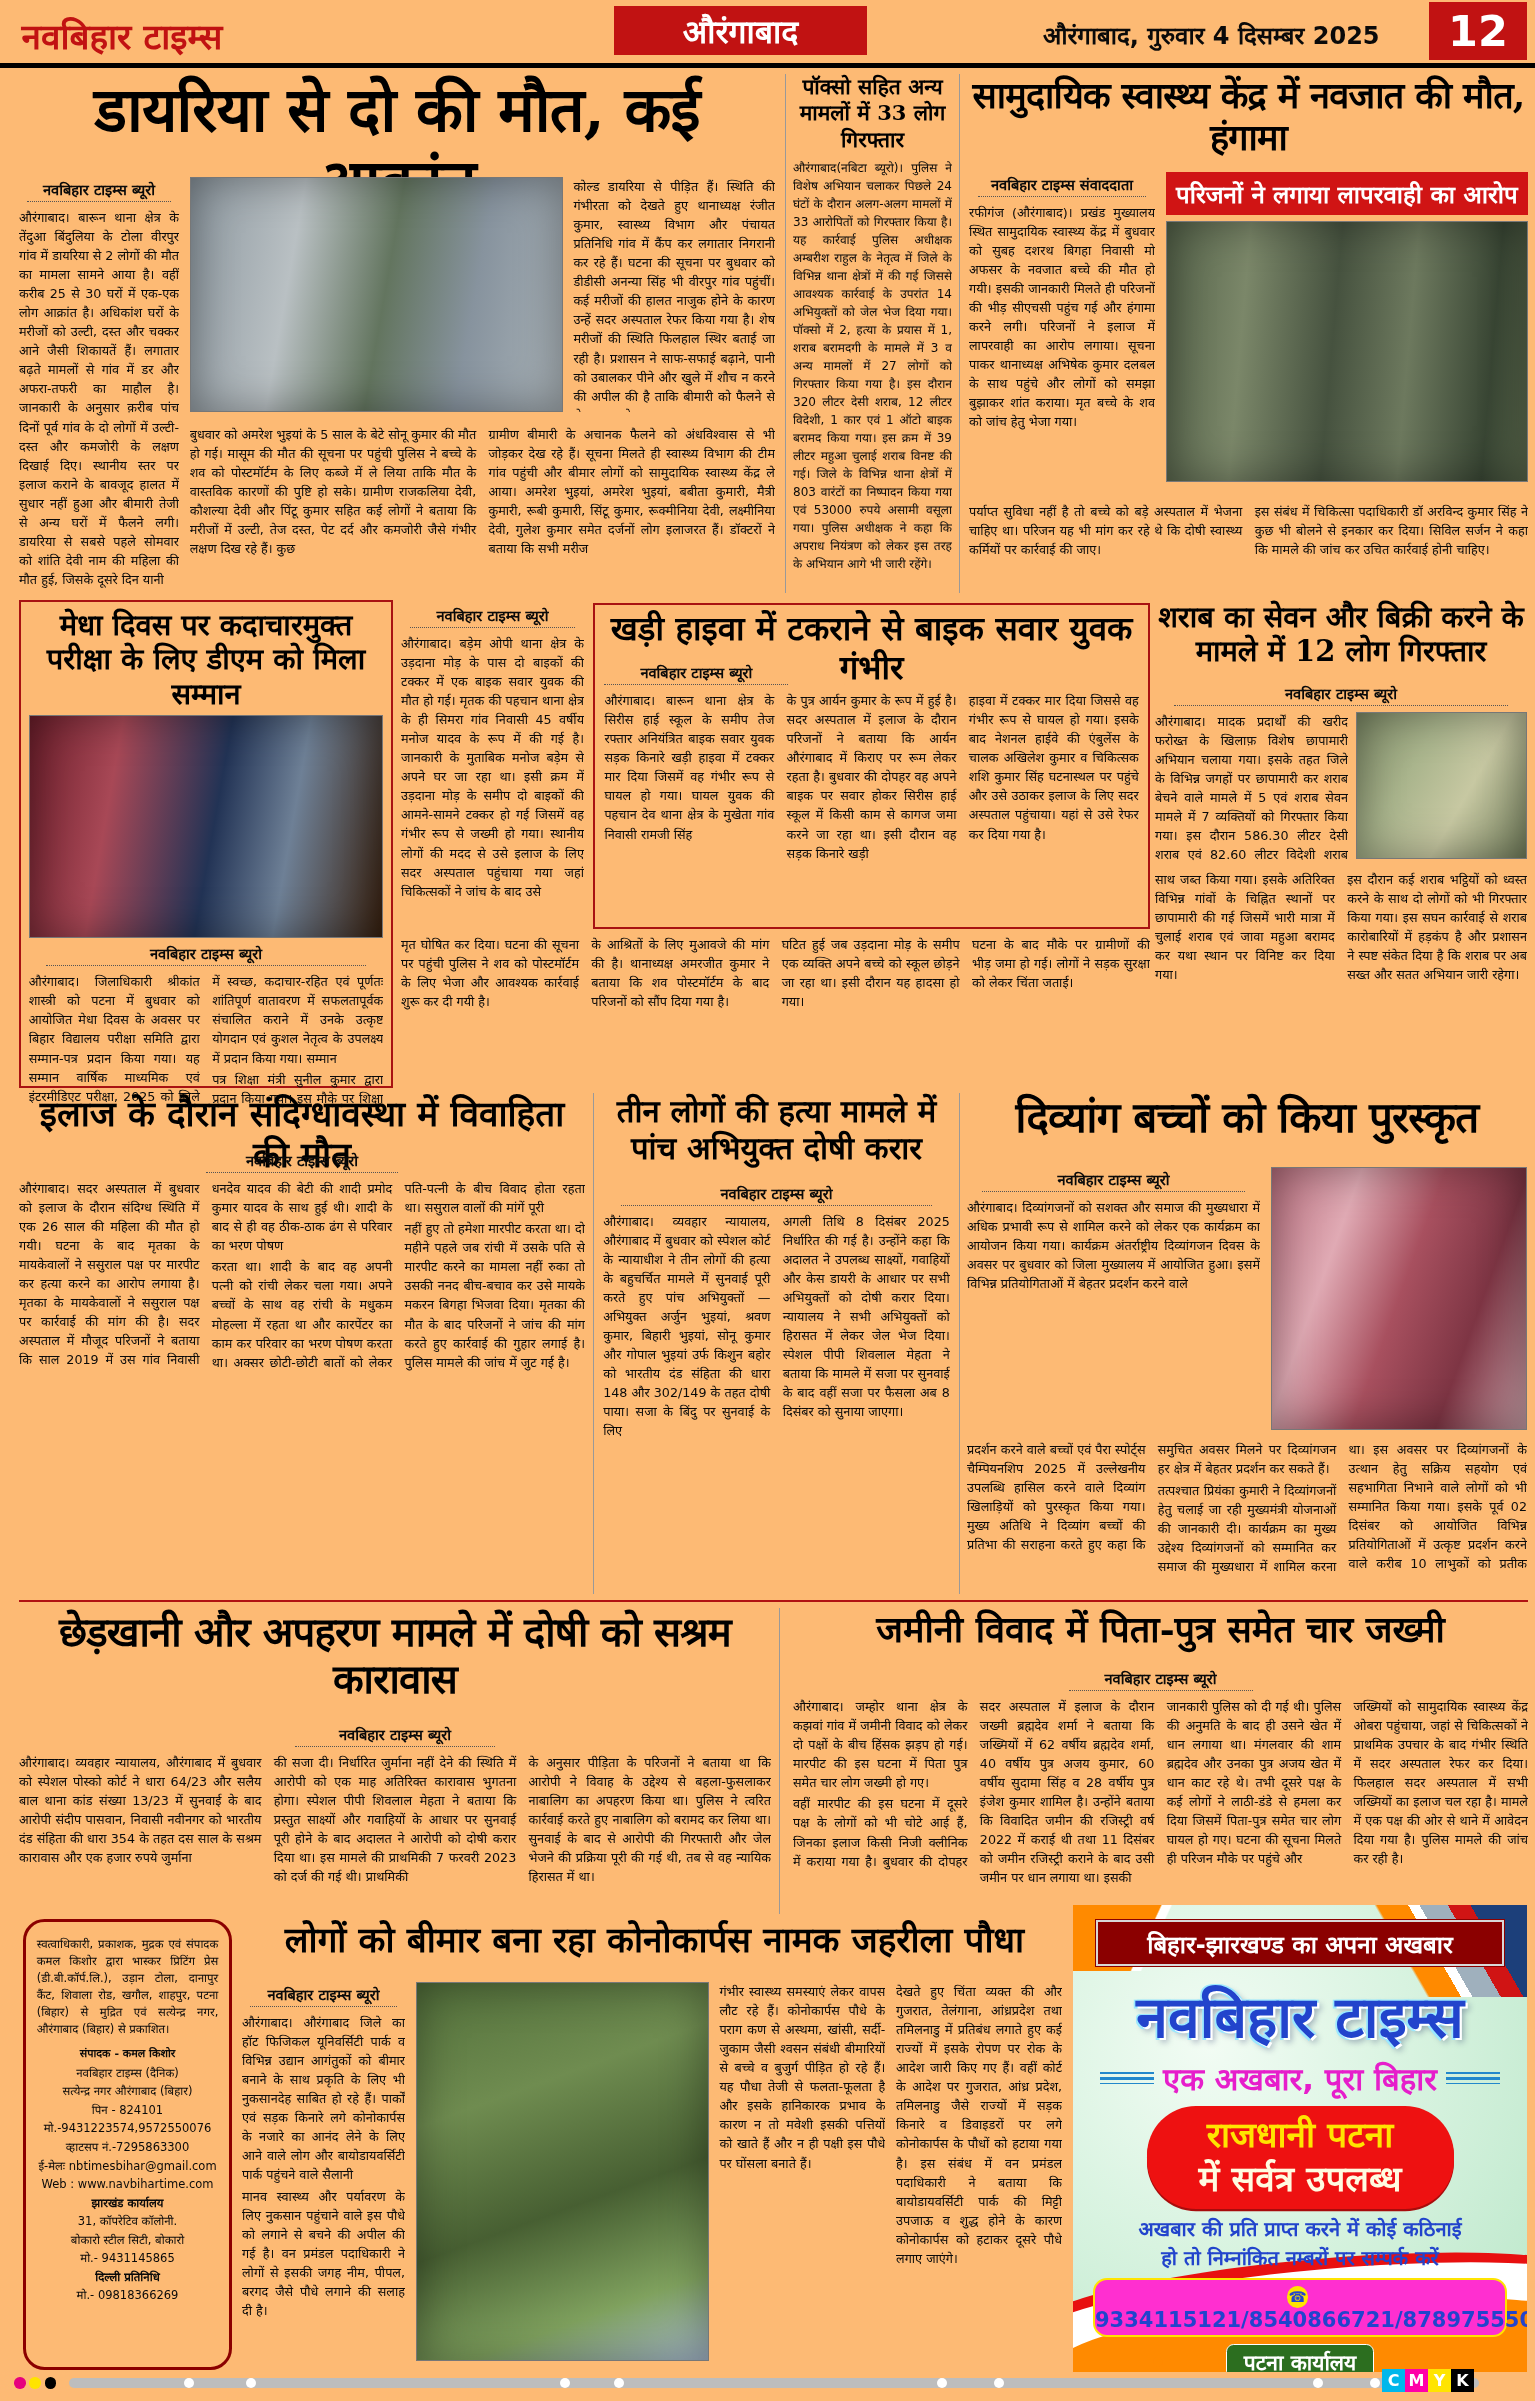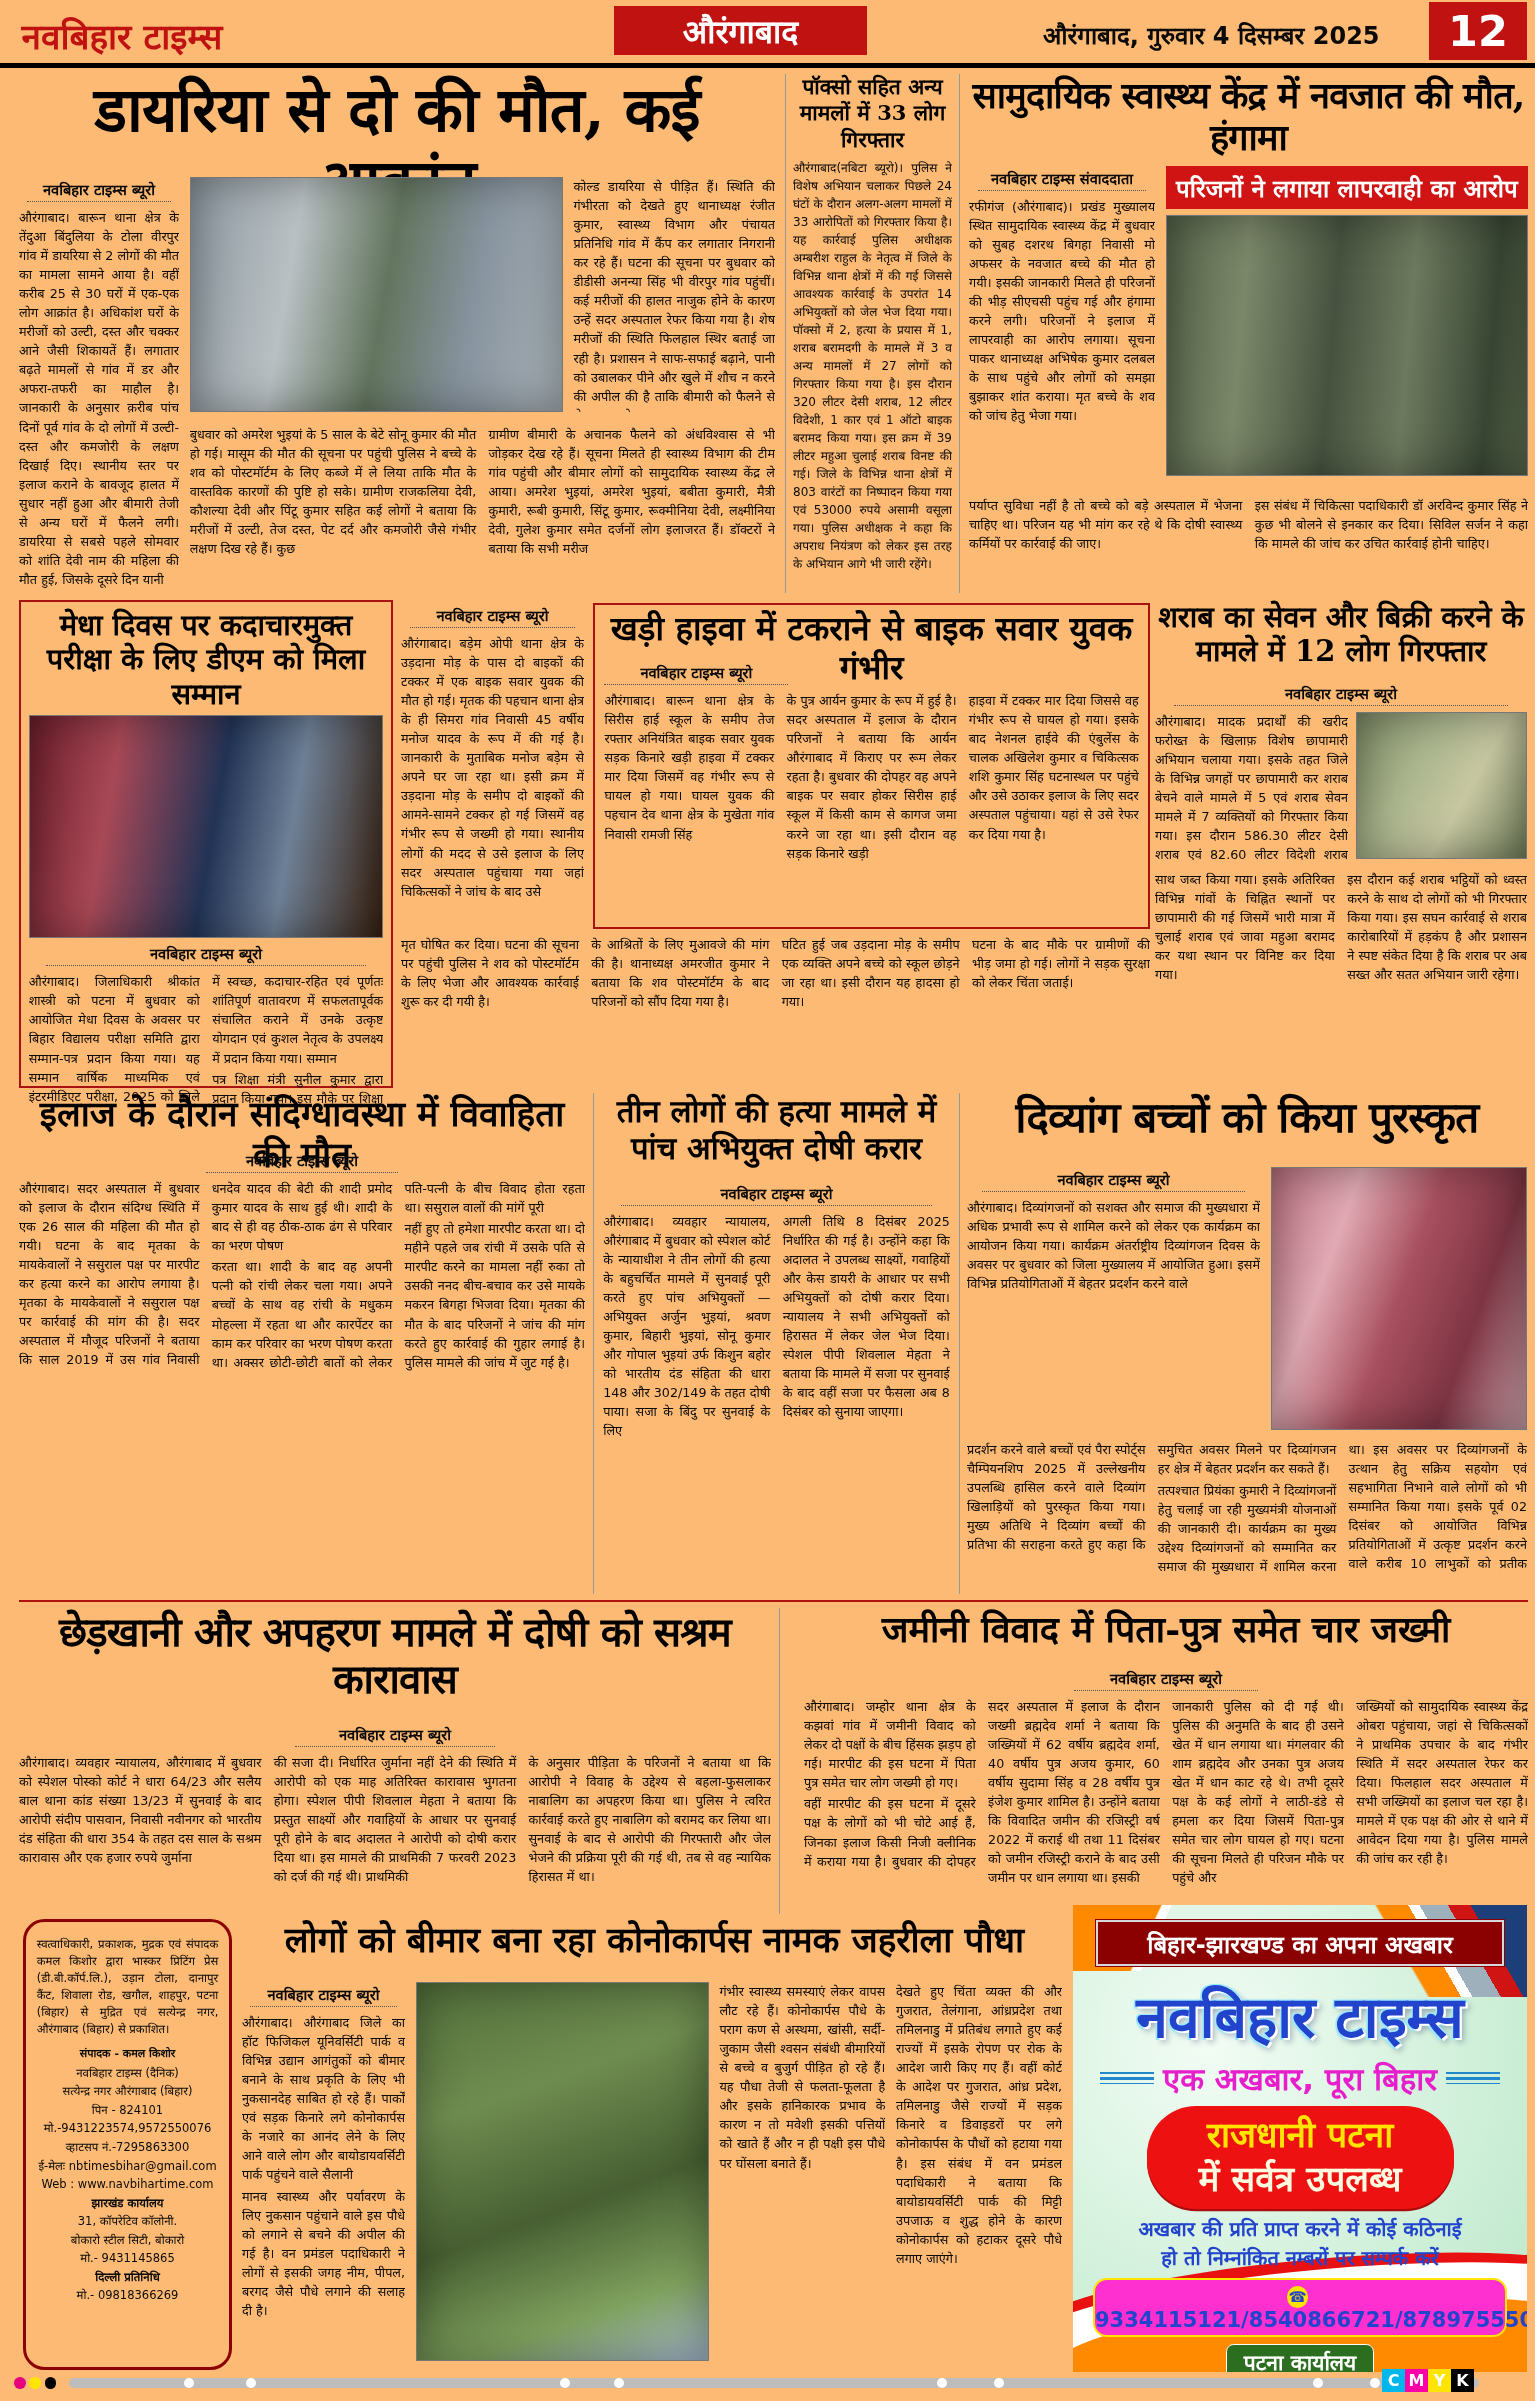--- a/index.html
+++ b/index.html
@@ -40,21 +40,21 @@
   .d-colR{flex:1}
   .d-sub2{margin-top:7.7px;height:163px}
 
   .a-pocso{left:785px;top:74px;width:175px;height:519px;padding:0 7px;
            border-left:0.8px solid #999;border-right:0.8px solid #999}
   .a-pocso .hl{font-size:21px;letter-spacing:0;line-height:1.25;margin-bottom:6.1px}
   .a-pocso .bt{font-size:12px}
 
   .a-newborn{left:969px;top:74px;width:559px;height:519px}
   .a-newborn .hl{font-size:36px;height:91px}
-  .n-row{display:flex;gap:10.7px;height:322px;margin-top:1px}
+  .n-row{display:flex;gap:10.7px;height:322px;margin-top:7px}
   .n-colA{width:186px}
   .n-colB{flex:1}
   .n-banner{height:43px;background:#d01414;color:#fff;font-size:24px;font-weight:800;
             display:flex;align-items:center;justify-content:center;margin-bottom:6.1px}
   .ph-newborn{height:261px;
       background:linear-gradient(95deg,#55634a 0%,#7b8769 22%,#46523f 46%,#6d795e 66%,#394634 88%,#5a684c 100%)}
   .n-bottom{margin-top:8px;height:92px}
 
   
   .a-medha{left:19px;top:600px;width:374px;height:488px;border:2.3px solid #a81212;padding:6.1px 7.7px}
@@ -99,21 +99,21 @@
       background:linear-gradient(110deg,#b9707f 0%,#e0aab4 26%,#a8505f 50%,#7e3544 74%,#caa0a8 100%)}
   .dv-bottom{margin-top:6.1px;height:146px}
 
   .redrule{left:19px;top:1600px;width:1509px;height:2.3px;background:#b01212}
 
   
   .a-molest{left:19px;top:1608px;width:752px;height:306px}
   .a-molest .hl{font-size:40px;height:114px}
   .mo-body{height:167px}
 
-  .a-land{left:779px;top:1608px;width:749px;height:306px;border-left:0.8px solid #999;padding-left:24px}
+  .a-land{left:779px;top:1608px;width:749px;height:306px;border-left:0.8px solid #999;padding-left:13px}
   .a-land .hl{font-size:36px;height:58px;letter-spacing:0}
   .ld-body{height:209px}
 
   
   .imprint{left:23px;top:1919px;width:209px;height:451px;border:3.1px solid #8b0000;border-radius:21.5px;
            padding:12.3px 10.7px;font-size:11.5px;line-height:1.48;text-align:center}
   .imprint .just{text-align:justify;margin-bottom:7.7px}
   .imprint .ed{font-weight:700;font-size:11px;margin:4.6px 0 3.1px}
   .imprint .bold{font-weight:800}
   .imprint div{margin:1.5px 0}

